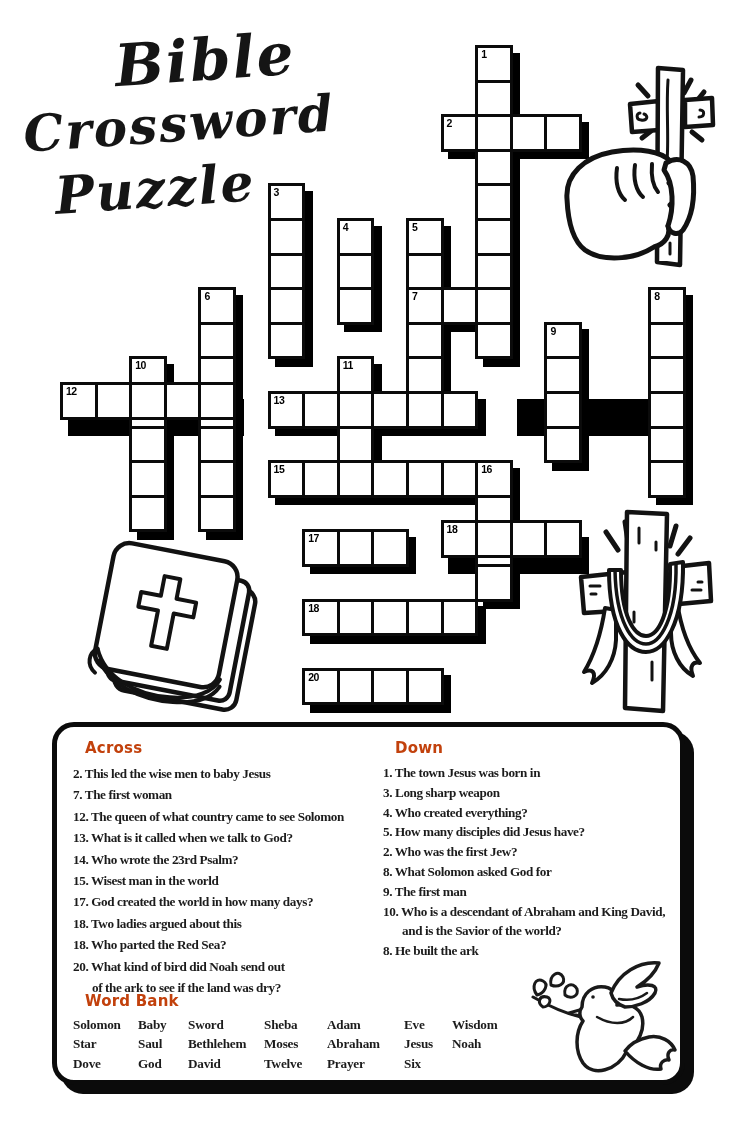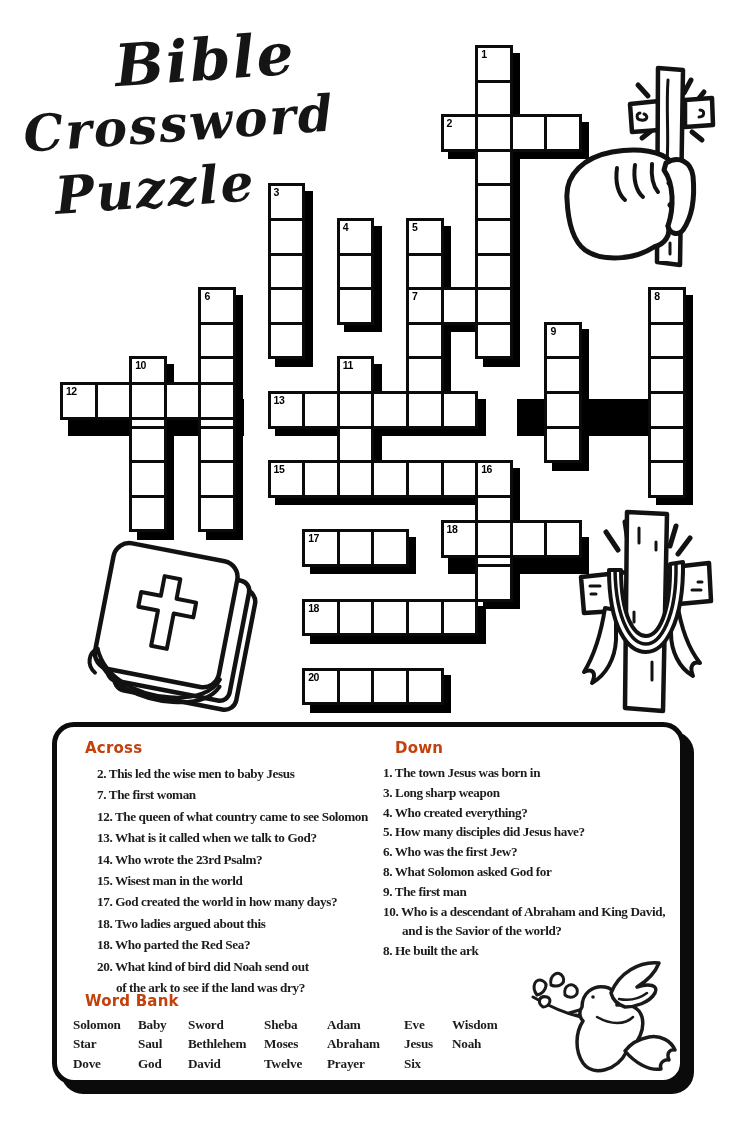--- a/index.html
+++ b/index.html
@@ -27,21 +27,21 @@
   .i-shroud{left:576px;top:502px;width:140px;height:215px;}
   .i-dove{left:470px;top:228px;width:160px;height:128px;position:absolute;}
 
   
   .cluebox{position:absolute;left:52px;top:722px;width:633px;height:363px;box-sizing:border-box;background:#fff;border:5px solid #0b0b0b;border-radius:22px;box-shadow:9px 9px 0 #0b0b0b;}
   .hdr{font-family:"DejaVu Sans",sans-serif;font-weight:900;font-size:15px;letter-spacing:0.2px;color:#c2410c;line-height:22px;margin-left:12px;}
   .clue-col{position:absolute;top:10px;}
   .across-col{left:16px;width:305px;}
   .down-col{left:326px;width:296px;}
   .clue-col ul{list-style:none;margin:4px 0 0;padding:0;font-family:"Liberation Serif",serif;font-weight:bold;font-size:13.2px;letter-spacing:-0.4px;color:#1c1c1c;white-space:nowrap;}
-  .across-col li{line-height:21.4px;margin-left:24px;}
+  .across-col li{line-height:21.4px;}
   .down-col li{line-height:19.8px;}
   .wrapline{padding-left:19px;}
   .wb{position:absolute;left:16px;top:263px;}
   .wbgrid{display:grid;grid-template-columns:65px 50px 76px 63px 77px 48px auto;grid-auto-rows:19.4px;margin-top:5px;font-family:"Liberation Serif",serif;font-weight:bold;font-size:13.2px;letter-spacing:-0.2px;color:#1c1c1c;white-space:nowrap;}
 </style>
 </head>
 <body>
 
 <div class="page">
 
@@ -290,21 +290,21 @@
           <li>20. What kind of bird did Noah send out<div class="wrapline">of the ark to see if the land was dry?</div></li>
         </ul>
     </div>
     <div class="clue-col down-col">
       <div class="hdr">Down</div>
       <ul>
           <li>1. The town Jesus was born in</li>
           <li>3. Long sharp weapon</li>
           <li>4. Who created everything?</li>
           <li>5. How many disciples did Jesus have?</li>
-          <li>6. Who was the first Jew?</li>
+          <li>2. Who was the first Jew?</li>
           <li>8. What Solomon asked God for</li>
           <li>9. The first man</li>
           <li>10. Who is a descendant of Abraham and King David,<div class="wrapline">and is the Savior of the world?</div></li>
           <li>8. He built the ark</li>
         </ul>
     </div>
     <div class="wb">
       <div class="hdr">Word Bank</div>
       <div class="wbgrid">
           <div>Solomon</div>

